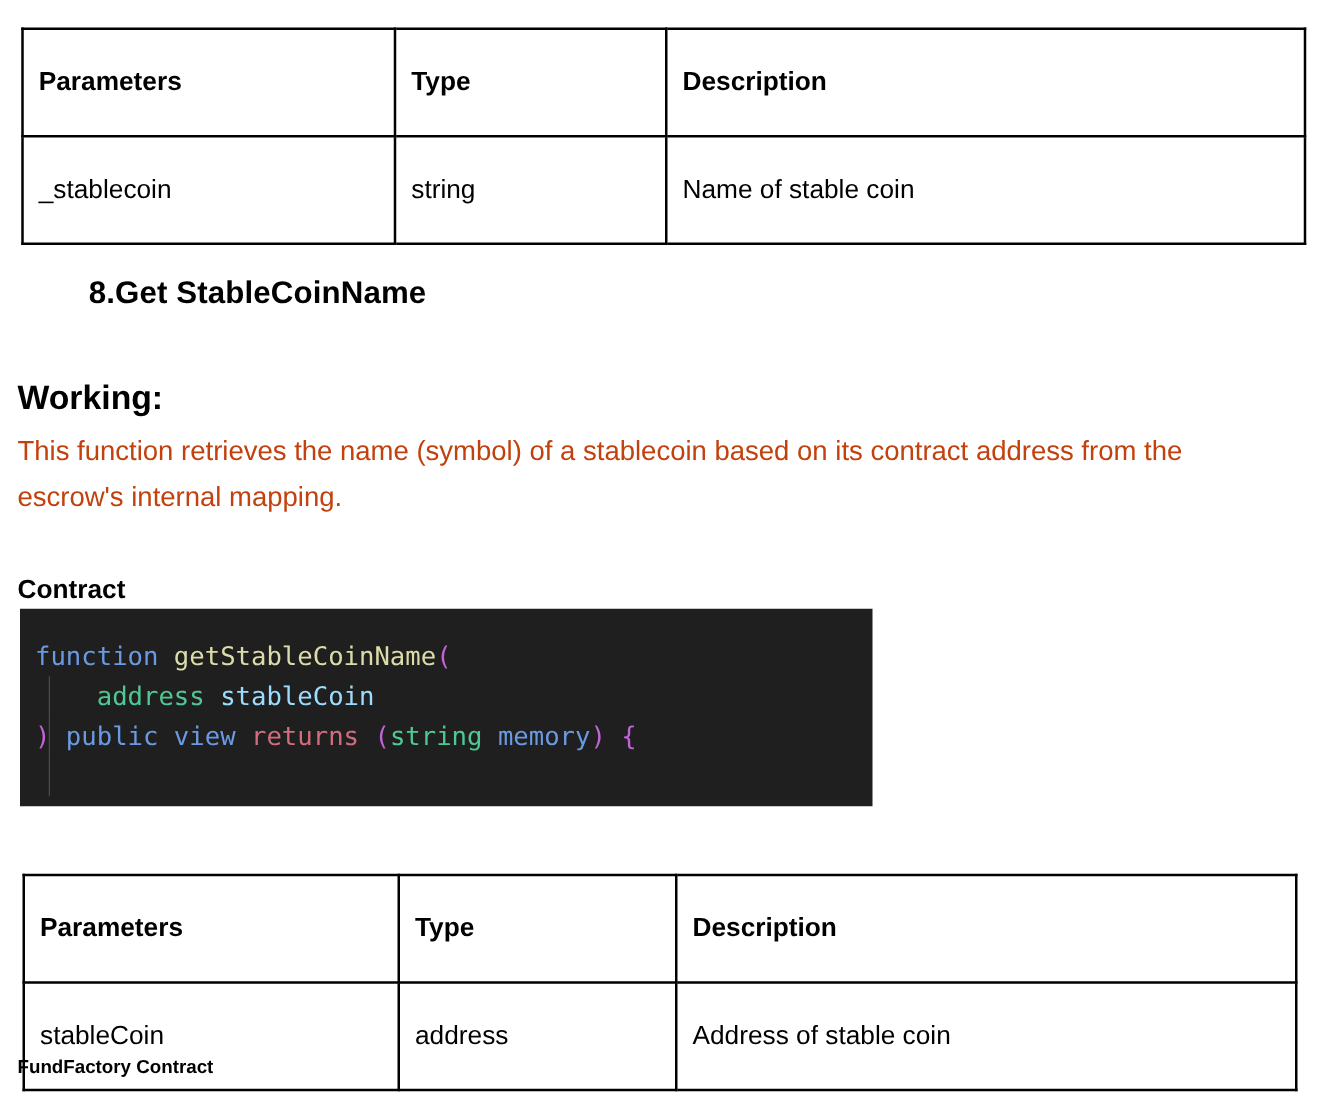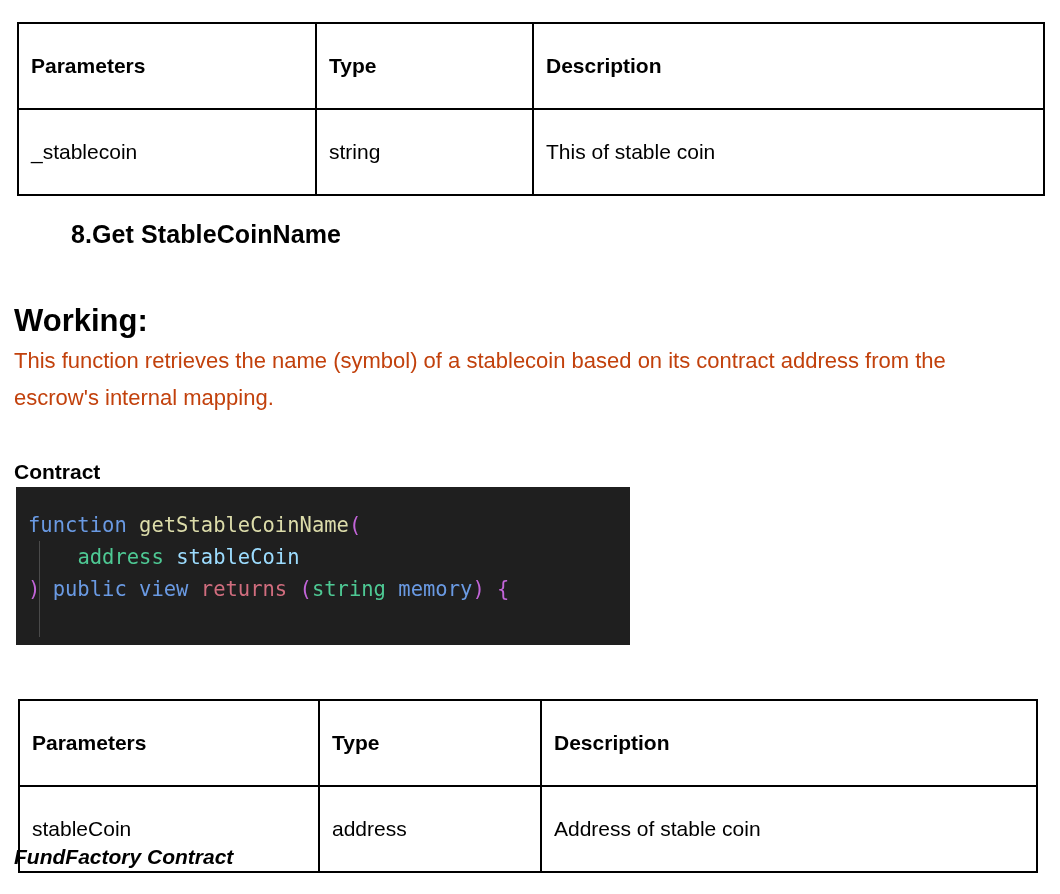--- a/index.html
+++ b/index.html
@@ -67,40 +67,40 @@
   }
 
   
   .sec-heading {
     position: absolute;
     left: 14px;
     font-size: 26px;
     font-weight: bold;
     white-space: nowrap;
   }
-  #working-heading { top: 303px; font-size: 31px; }
+  #working-heading { top: 303px; font-size: 27px; }
   #signature-heading { top: 460px; font-size: 21px; }
-  #fundfactory-heading { top: 845px; font-size: 21px; font-style: italic; }
+  #fundfactory-heading { top: 845px; font-size: 15px; }
 
   #working-paragraph {
     position: absolute;
     left: 14px;
     top: 343px;
     width: 975px;
     font-size: 22px;
     line-height: 1.66;
     color: #c2410c;
   }
 
   
   #signature-code-block {
     position: absolute;
     left: 16px;
     top: 487px;
-    width: 614px;
+    width: 682px;
     height: 158px;
     background: #1f1f1f;
     overflow: hidden;
   }
   .code-inner {
     position: relative;
     padding: 22px 0 0 0;
     font-family: "DejaVu Sans Mono", "Liberation Mono", monospace;
     font-size: 20.5px;
     line-height: 32px;
@@ -133,21 +133,21 @@
     </colgroup>
   <tbody>
     <tr>
       <td class="hdr">Parameters</td>
       <td class="hdr">Type</td>
       <td class="hdr">Description</td>
     </tr>
     <tr>
       <td>_stablecoin</td>
       <td>string</td>
-      <td>This of stable coin</td>
+      <td>Name of stable coin</td>
     </tr>
   </tbody>
 </table>
 
 <div class="numbered-heading">
   <span class="num">8.</span><span>Get StableCoinName</span>
 </div>
 
 <div class="sec-heading" id="working-heading">Working:</div>
 <div id="working-paragraph">This function retrieves the name (symbol) of a stablecoin based on its contract address from the escrow's internal mapping.</div>

